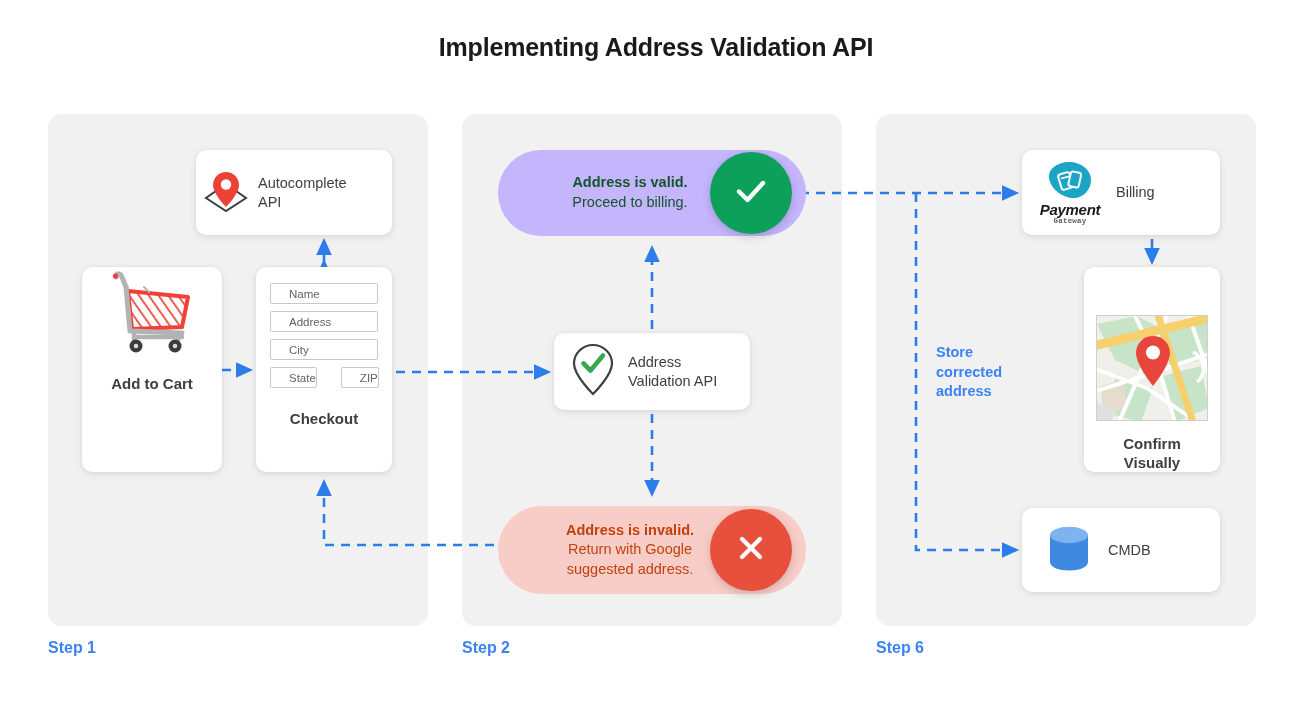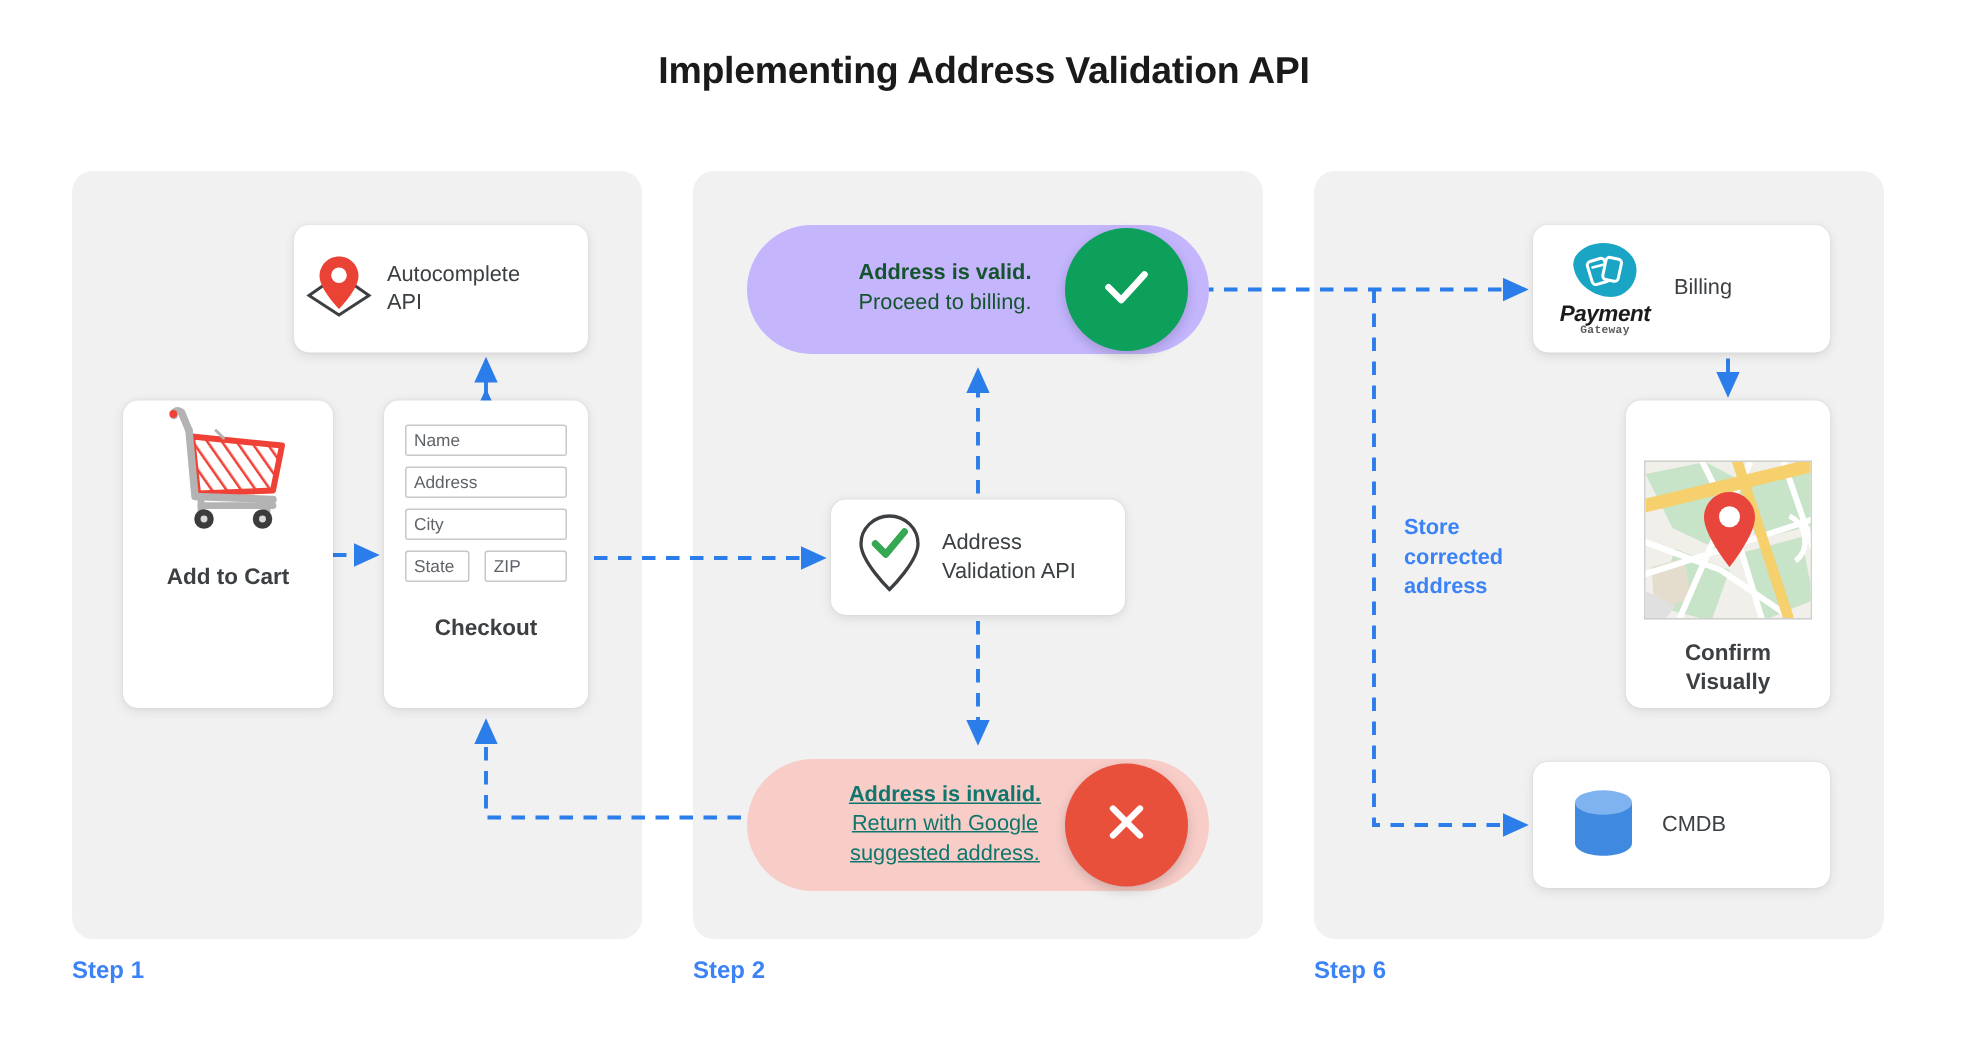--- a/index.html
+++ b/index.html
@@ -65,24 +65,24 @@
   #checkout-card {
     left: 256px; top: 267px; width: 136px; height: 205px;
     padding: 16px 14px 0 14px;
     display: flex; flex-direction: column; align-items: center;
   }
   .field {
     width: 100%; height: 21px;
     border: 1px solid #c8c8c8; border-radius: 2px;
     background: #fff;
     font-size: 11.5px; color: #5f6368;
-    display: flex; align-items: center; padding-left: 5px;
+    display: flex; align-items: center; padding-left: 18px;
     margin-bottom: 7px;
   }
-  .field-row { display: flex; gap: 10px; width: 100%; align-items: center; }
+  .field-row { display: flex; gap: 24px; width: 100%; align-items: center; }
   .field-row .field { margin-bottom: 0; }
   .f-state { width: 44%; }
   .f-zip   { width: 56%; }
   #checkout-card .card-title { margin-top: 22px; }
 
   
   .pill {
     position: absolute;
     border-radius: 46px;
     display: flex; align-items: center;
@@ -92,21 +92,21 @@
     background: #c4b5fd;
   }
   #invalid-pill {
     left: 498px; top: 506px; width: 308px; height: 88px;
     background: #f8cdc8;
   }
   .pill-text { flex: 1; text-align: center; padding-right: 56px; padding-left: 12px; }
   .pill-strong { font-size: 14.5px; font-weight: bold; line-height: 1.35; }
   .pill-sub { font-size: 14.5px; line-height: 1.35; }
   #valid-pill .pill-strong, #valid-pill .pill-sub { color: #13542c; }
-  #invalid-pill .pill-strong, #invalid-pill .pill-sub { color: #0f766e; text-decoration: underline; }
+  #invalid-pill .pill-strong, #invalid-pill .pill-sub { color: #c2410c; }
 
   .status-circle {
     position: absolute; border-radius: 50%;
     display: flex; align-items: center; justify-content: center;
     box-shadow: 0 3px 8px rgba(0,0,0,0.17);
   }
   #valid-circle {
     left: 710px; top: 152px; width: 82px; height: 82px;
     background: #0ca05a;
   }
@@ -121,21 +121,21 @@
   }
 
   
   #billing-card {
     left: 1022px; top: 150px; width: 198px; height: 85px;
     display: flex; align-items: center; gap: 10px; padding: 0 12px;
   }
   #confirm-card {
     left: 1084px; top: 267px; width: 136px; height: 205px;
     display: flex; flex-direction: column; align-items: center;
-    justify-content: center; padding-top: 32px;
+    justify-content: flex-end; padding-top: 32px;
   }
   #confirm-card .card-title { margin-top: 14px; }
   #cmdb-card {
     left: 1022px; top: 508px; width: 198px; height: 84px;
     display: flex; align-items: center; gap: 14px; padding: 0 22px;
   }
 
   .store-note {
     position: absolute; left: 936px; top: 343px;
     font-size: 14.5px; font-weight: bold; color: #3b82f6;

